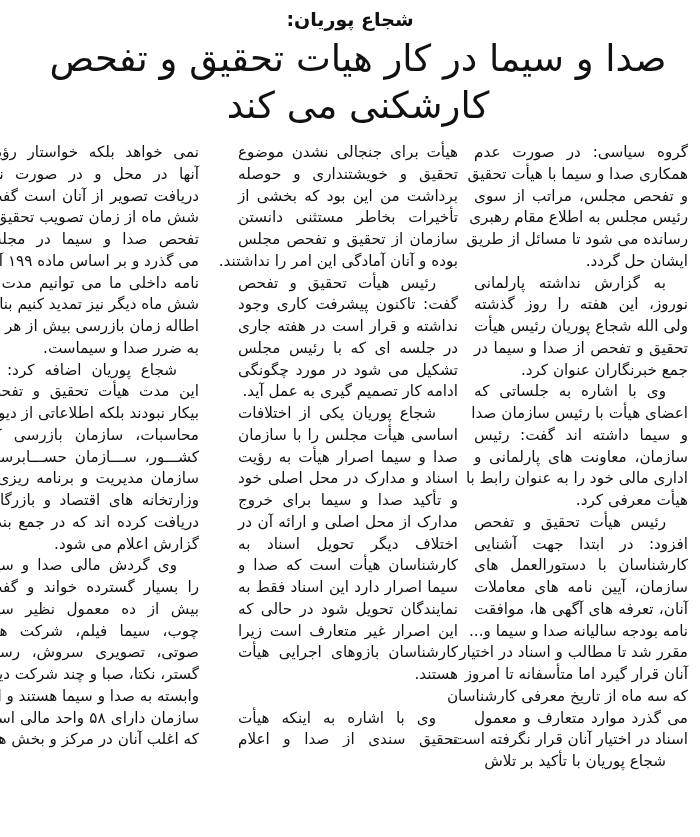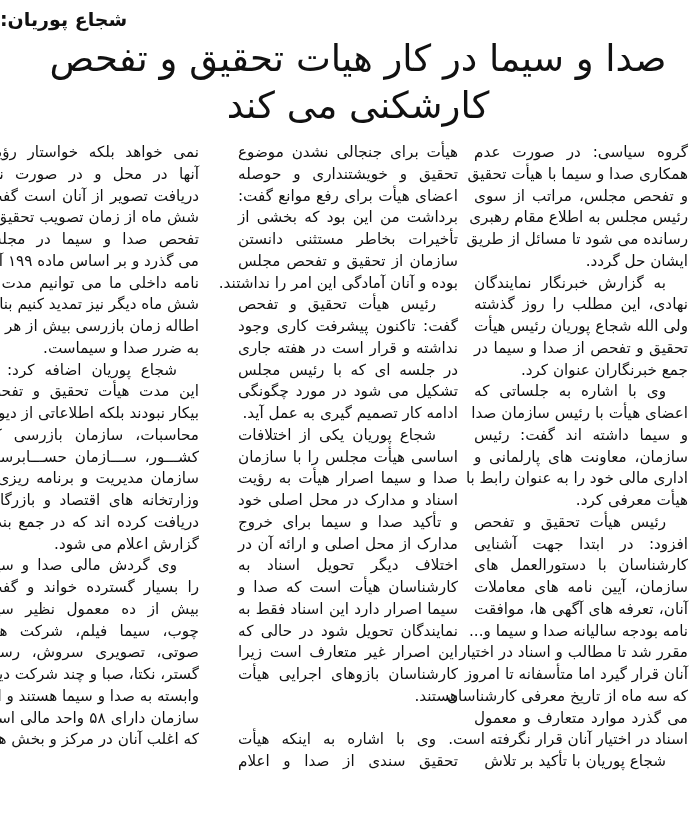--- a/index.html
+++ b/index.html
@@ -18,21 +18,21 @@
     .page {
       position: absolute;
       left: 0; top: 0;
       width: 700px; height: 837px;
       direction: rtl;
     }
     .kicker {
       position: absolute;
       top: 6px;
       left: 0; right: 0;
-      text-align: left;
+      text-align: center;
       font-size: 19px;
       font-weight: bold;
       line-height: 26px;
       letter-spacing: 0;
     }
     .headline {
       position: absolute;
       left: 16px; right: 0;
       text-align: center;
       font-size: 37px;
@@ -80,22 +80,22 @@
   <div class="headline l1">صدا و سیما در کار هیات تحقیق و تفحص</div>
   <div class="headline l2">کارشکنی می کند</div>
 
   <div class="col col-right">
     <span class="ln"><span class="lead">گروه سیاسی:</span><span> در صورت عدم</span></span>
     <span class="ln">همکاری صدا و سیما با هیأت تحقیق</span>
     <span class="ln">و تفحص مجلس، مراتب از سوی</span>
     <span class="ln">رئیس مجلس به اطلاع مقام رهبری</span>
     <span class="ln">رسانده می شود تا مسائل از طریق</span>
     <span class="ln last">ایشان حل گردد.</span>
-    <span class="ln indent">به گزارش خبرنگار نمایندگان</span>
-    <span class="ln">نهادی، این مطلب را روز گذشته</span>
+    <span class="ln indent">به گزارش نداشته پارلمانی</span>
+    <span class="ln">نوروز، این هفته را روز گذشته</span>
     <span class="ln">ولی الله شجاع پوریان رئیس هیأت</span>
     <span class="ln">تحقیق و تفحص از صدا و سیما در</span>
     <span class="ln last">جمع خبرنگاران عنوان کرد.</span>
     <span class="ln indent">وی با اشاره به جلساتی که</span>
     <span class="ln">اعضای هیأت با رئیس سازمان صدا</span>
     <span class="ln">و سیما داشته اند گفت: رئیس</span>
     <span class="ln">سازمان، معاونت های پارلمانی و</span>
     <span class="ln">اداری مالی خود را به عنوان رابط با</span>
     <span class="ln last">هیأت معرفی کرد.</span>
     <span class="ln indent">رئیس هیأت تحقیق و تفحص</span>
@@ -108,21 +108,20 @@
     <span class="ln">آنان قرار گیرد اما متأسفانه تا امروز</span>
     <span class="ln">که سه ماه از تاریخ معرفی کارشناسان</span>
     <span class="ln">می گذرد موارد متعارف و معمول</span>
     <span class="ln last">اسناد در اختیار آنان قرار نگرفته است.</span>
     <span class="ln indent last">شجاع پوریان با تأکید بر تلاش</span>
   </div>
 
   <div class="col col-middle">
     <span class="ln">هیأت برای جنجالی نشدن موضوع</span>
     <span class="ln">تحقیق و خویشتنداری و حوصله</span>
-    <span class="ln">اعضای هیأت برای رفع موانع گفت:</span>
     <span class="ln">برداشت من این بود که بخشی از</span>
     <span class="ln">تأخیرات بخاطر مستثنی دانستن</span>
     <span class="ln">سازمان از تحقیق و تفحص مجلس</span>
     <span class="ln last">بوده و آنان آمادگی این امر را نداشتند.</span>
     <span class="ln indent">رئیس هیأت تحقیق و تفحص</span>
     <span class="ln">گفت: تاکنون پیشرفت کاری وجود</span>
     <span class="ln">نداشته و قرار است در هفته جاری</span>
     <span class="ln">در جلسه ای که با رئیس مجلس</span>
     <span class="ln">تشکیل می شود در مورد چگونگی</span>
     <span class="ln last">ادامه کار تصمیم گیری به عمل آید.</span>

